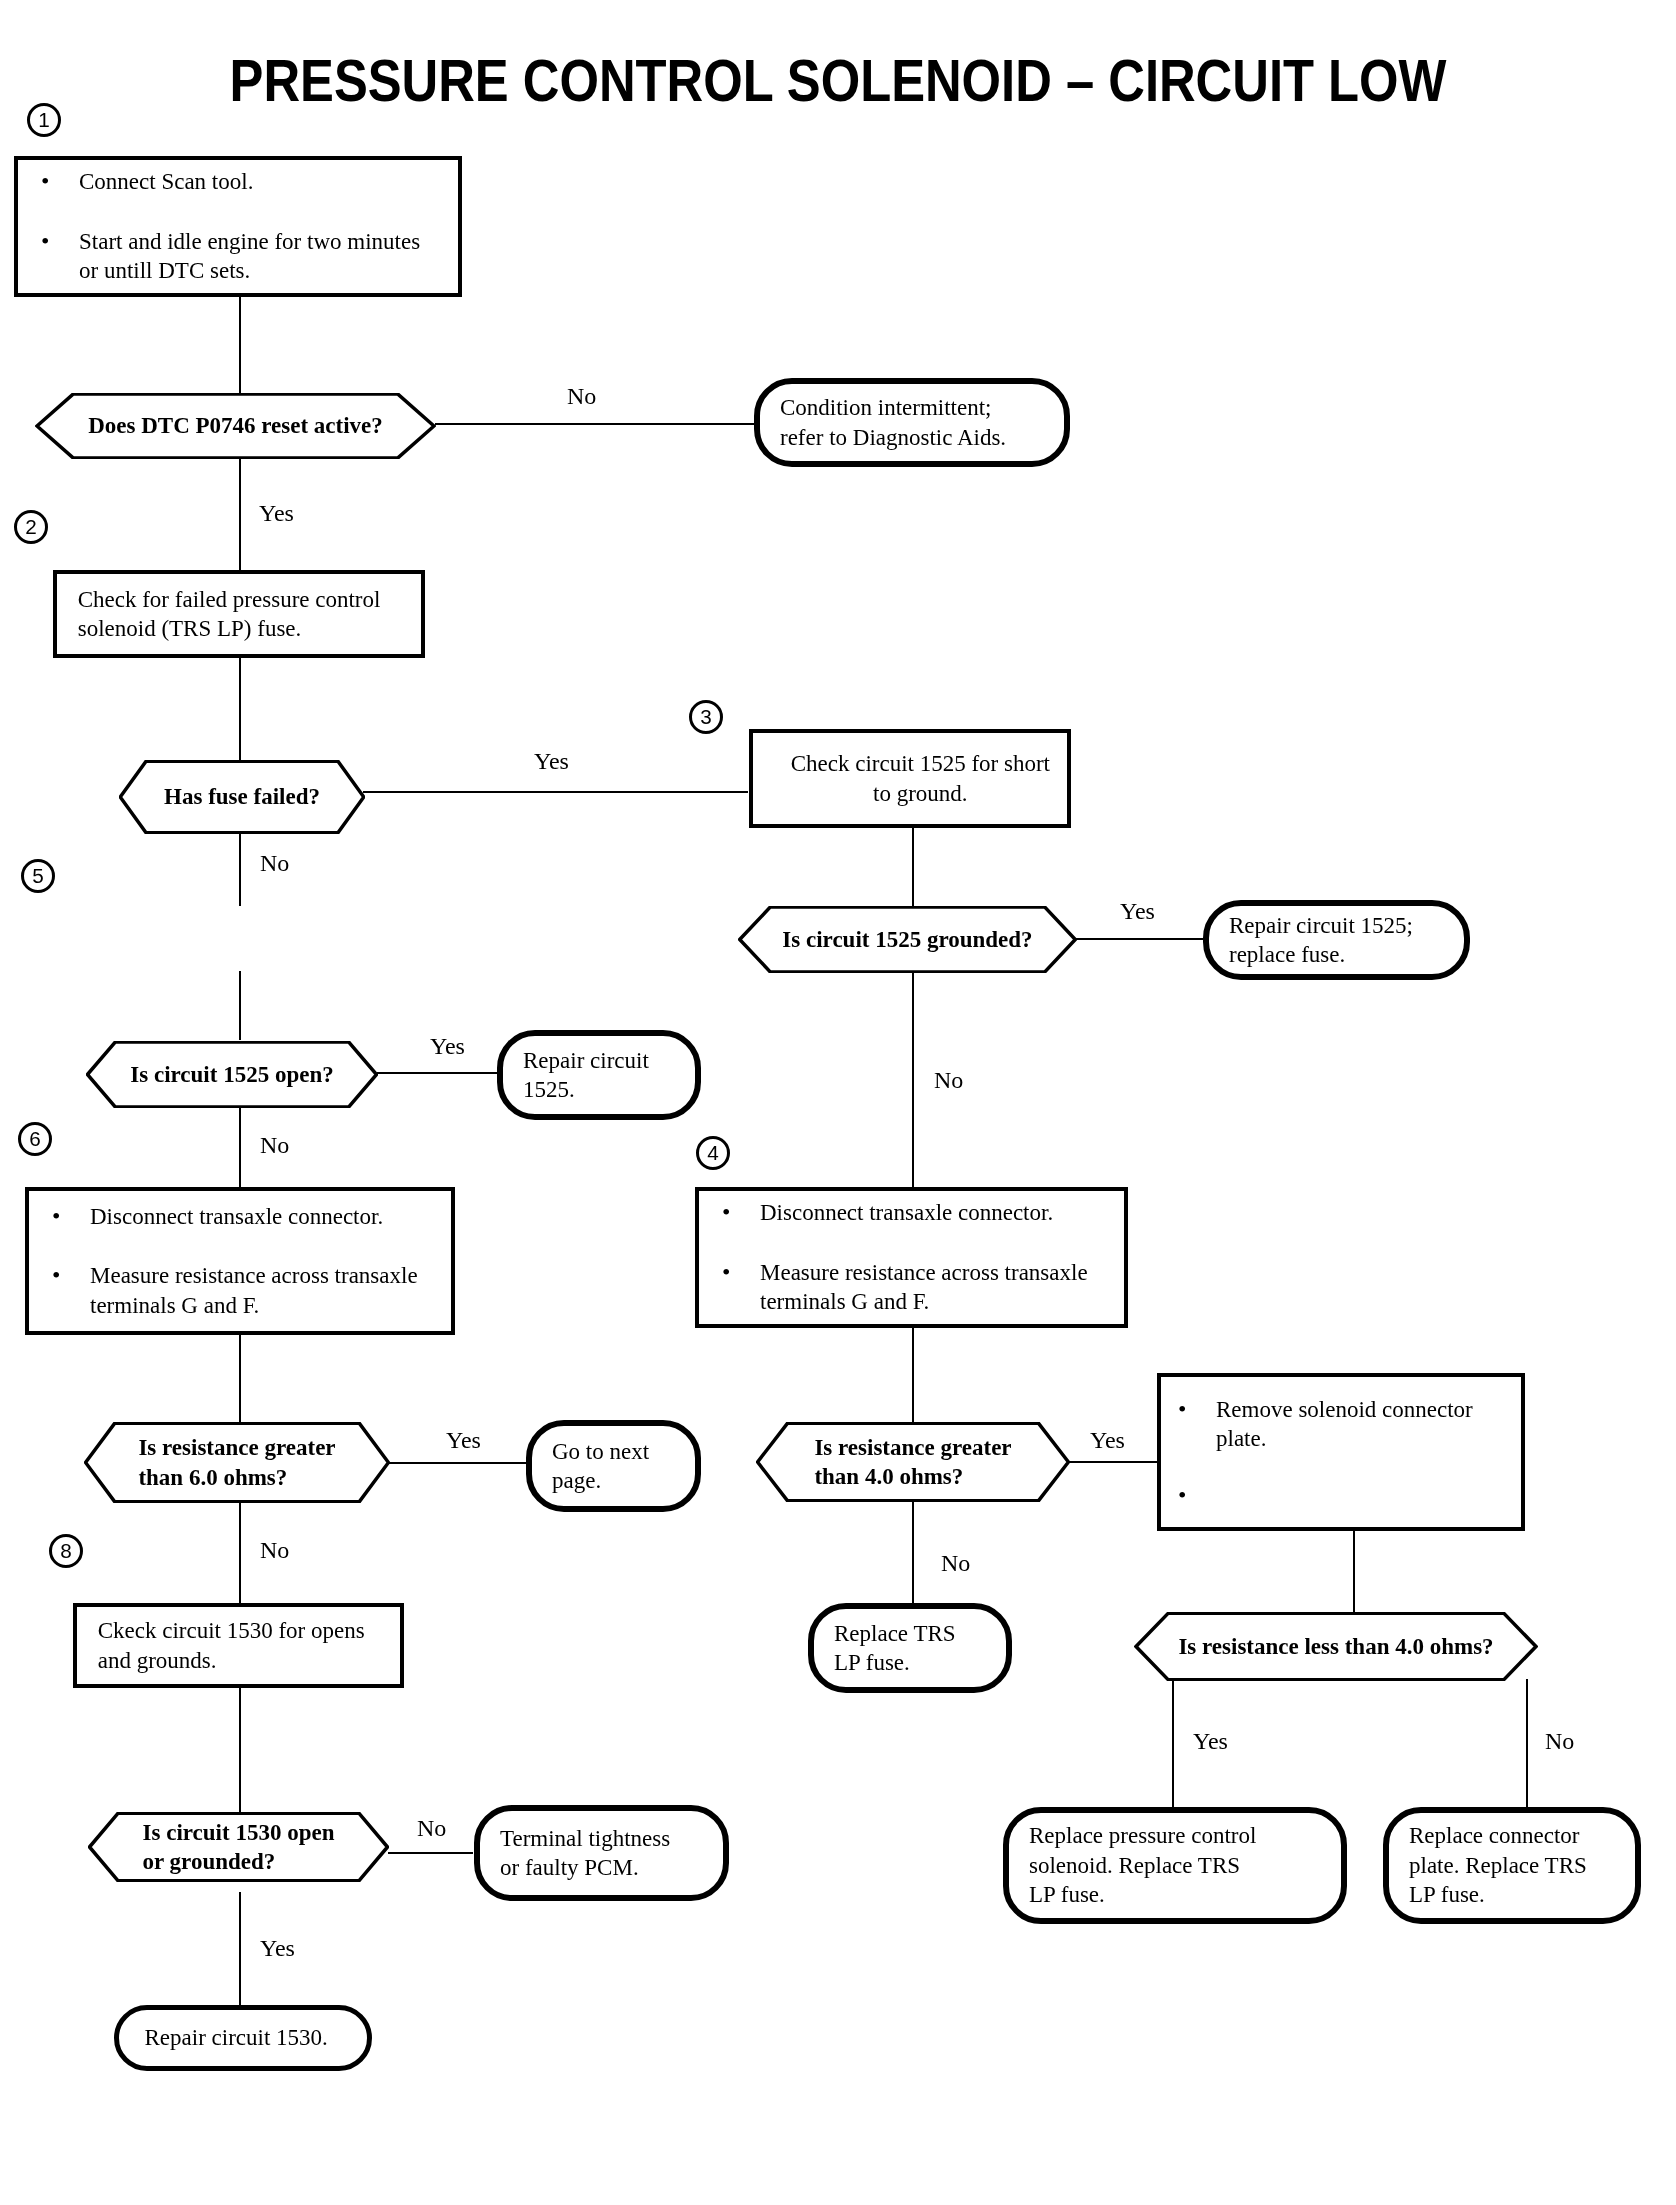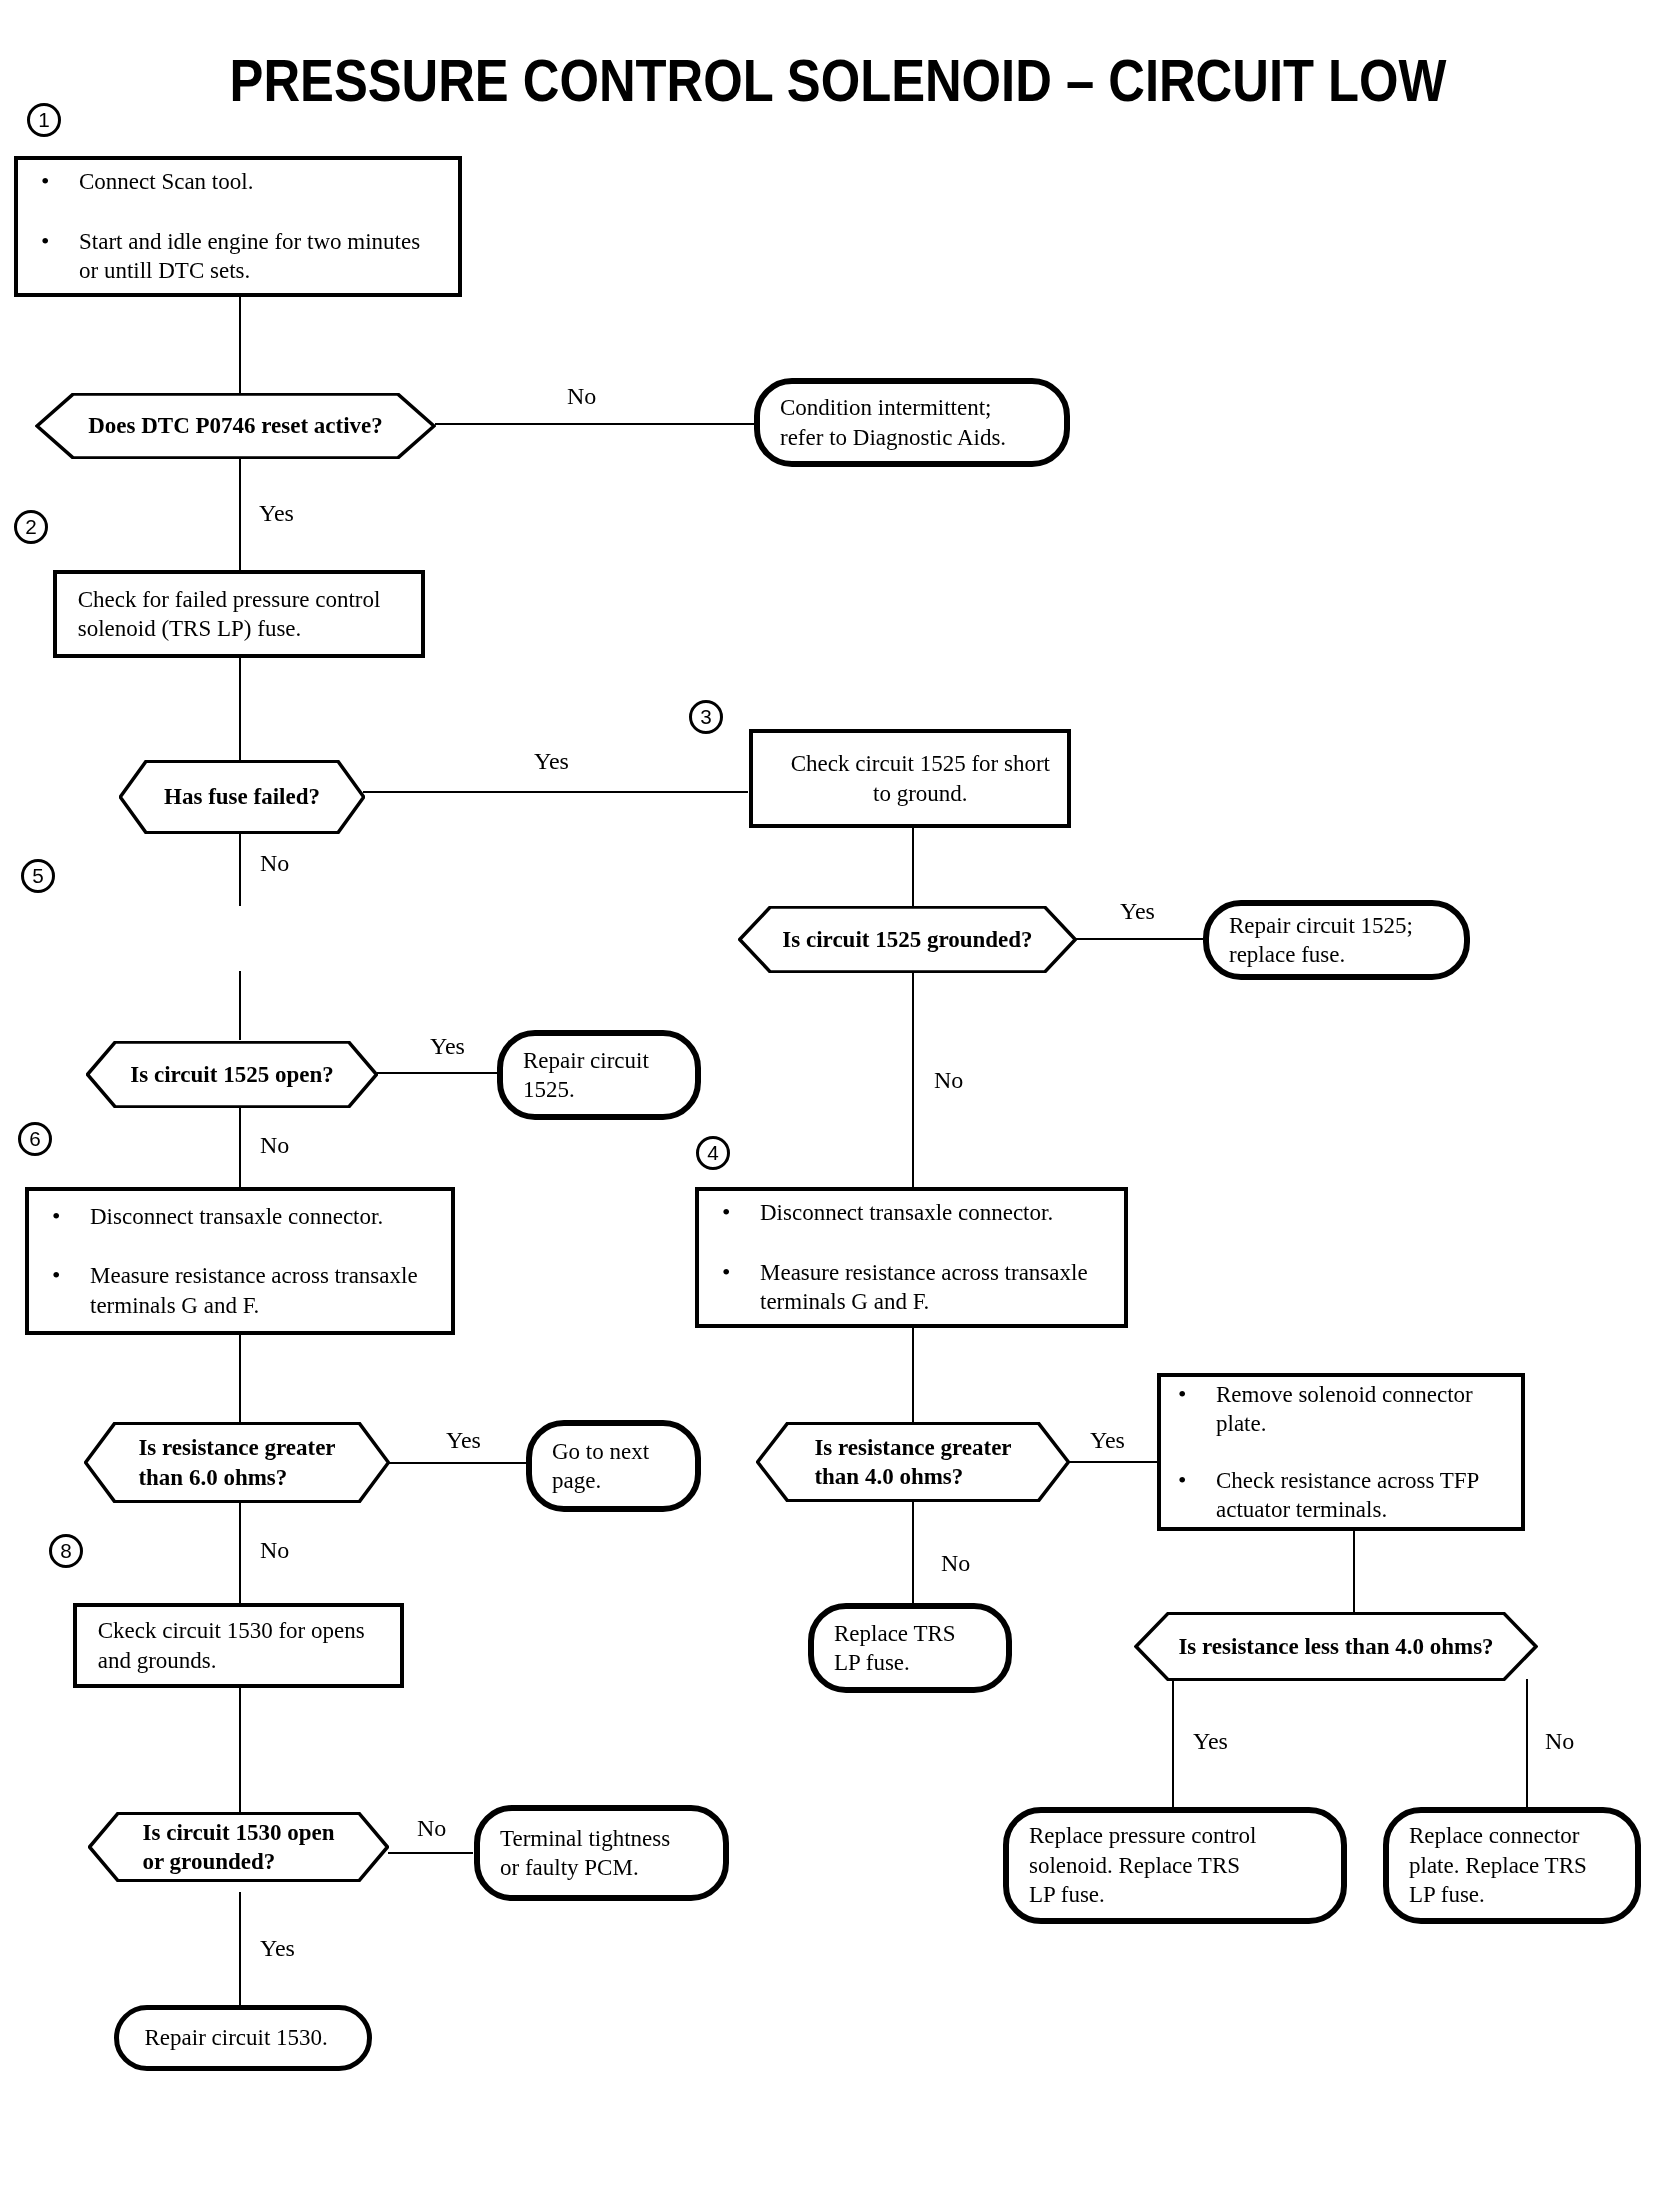--- a/index.html
+++ b/index.html
@@ -269,22 +269,20 @@
 
   <div class="box" style="left:1157px; top:1373px; width:368px; height:158px;">
     <div class="bullets" style="gap:27px;">
       <div class="bullet-row" style="padding-left:17px;">
         <span class="bullet-glyph">•</span>
         <span class="txt2">Remove solenoid connector
 plate.</span>
       </div>
       <div class="bullet-row" style="padding-left:17px;">
         <span class="bullet-glyph">•</span>
-        <span class="txt2">Check resistance across TFP
-actuator terminals.</span>
       </div>
     </div>
   </div>
 
   <div class="box" style="left:73px; top:1603px; width:331px; height:85px;">
     <div class="txt">Ckeck circuit 1530 for opens
 and grounds.</div>
   </div>
 
   <div class="term" style="left:808px; top:1603px; width:204px; height:90px;">

